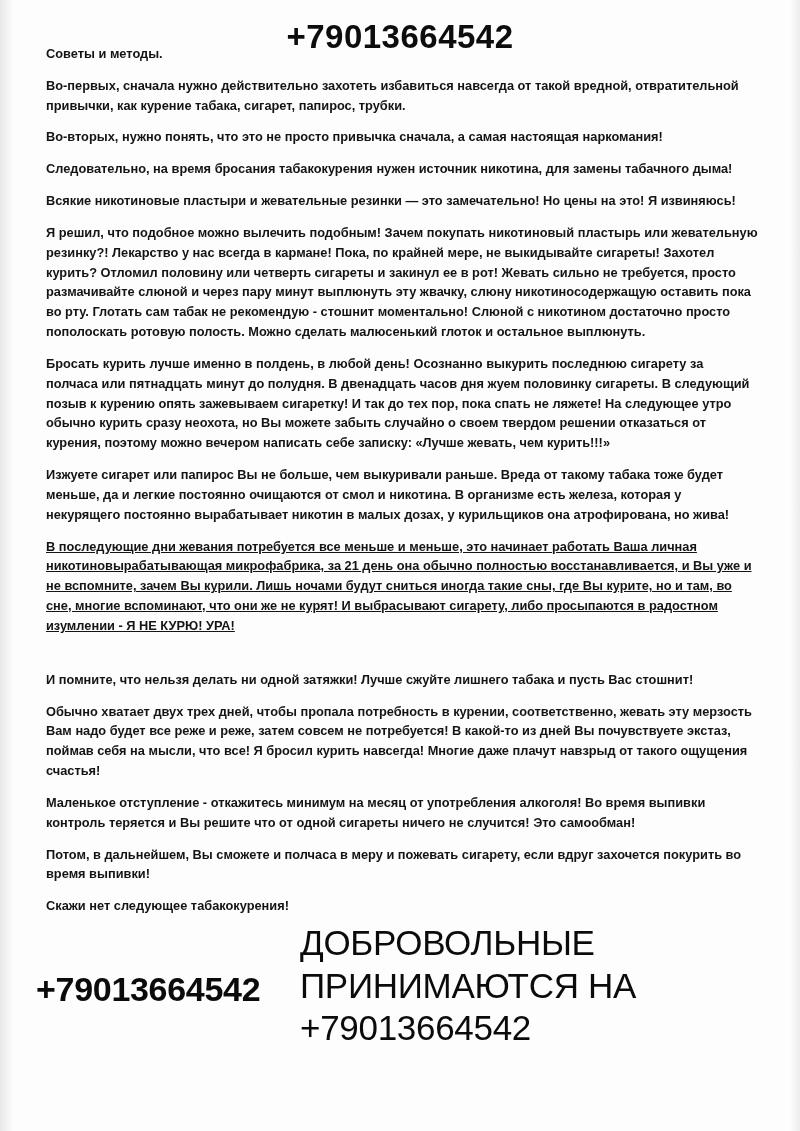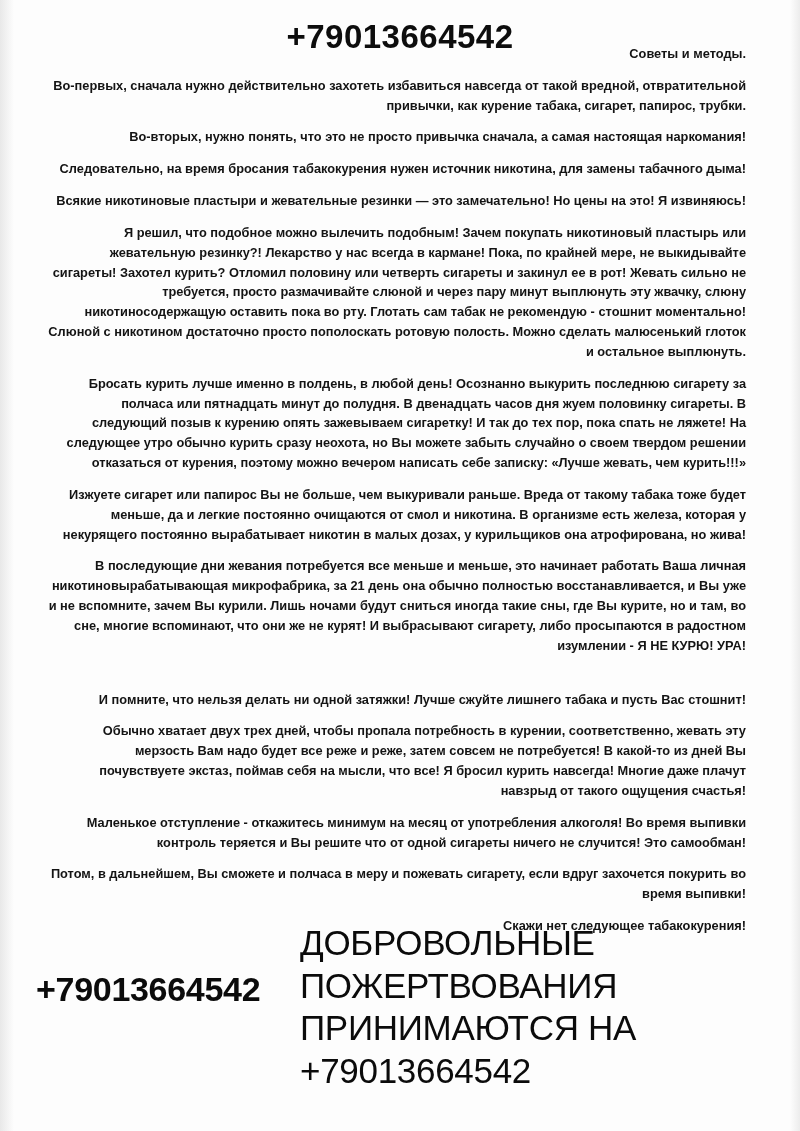--- a/index.html
+++ b/index.html
@@ -53,26 +53,26 @@
   .doc-body {
     position: absolute;
     left: 46px;
     top: 44px;
     width: 712px;
   }
 
   .para {
     font-size: 12.8px;
     line-height: 1.55;
-    margin: 0 12px 12px 0;
-    text-align: right;
+    margin: 0 0 12px 0;
+    text-align: left;
     color: #141414;
     font-weight: 600;
   }
-  .para.gap-after { margin-bottom: 34px; }
+  .para.gap-after { margin-bottom: 34px; text-decoration: underline; }
 
   .overlay-block {
     position: absolute;
     left: 300px;
     top: 922px;
     width: 470px;
     font-size: 35px;
     font-weight: normal;
     line-height: 1.22;
     color: #0b0b0b;
@@ -109,20 +109,19 @@
     <p class="para gap-after">В последующие дни жевания потребуется все меньше и меньше, это начинает работать Ваша личная никотиновырабатывающая микрофабрика, за 21 день она обычно полностью восстанавливается, и Вы уже и не вспомните, зачем Вы курили. Лишь ночами будут сниться иногда такие сны, где Вы курите, но и там, во сне, многие вспоминают, что они же не курят! И выбрасывают сигарету, либо просыпаются в радостном изумлении - Я НЕ КУРЮ! УРА!</p>
     <p class="para">И помните, что нельзя делать ни одной затяжки! Лучше сжуйте лишнего табака и пусть Вас стошнит!</p>
     <p class="para">Обычно хватает двух трех дней, чтобы пропала потребность в курении, соответственно, жевать эту мерзость Вам надо будет все реже и реже, затем совсем не потребуется! В какой-то из дней Вы почувствуете экстаз, поймав себя на мысли, что все! Я бросил курить навсегда! Многие даже плачут навзрыд от такого ощущения счастья!</p>
     <p class="para">Маленькое отступление - откажитесь минимум на месяц от употребления алкоголя! Во время выпивки контроль теряется и Вы решите что от одной сигареты ничего не случится! Это самообман!</p>
     <p class="para">Потом, в дальнейшем, Вы сможете и полчаса в меру и пожевать сигарету, если вдруг захочется покурить во время выпивки!</p>
     <p class="para">Скажи нет следующее табакокурения!</p>
   </div>
 
   <div class="overlay-block">
     <div class="overlay-line">ДОБРОВОЛЬНЫЕ</div>
-    <div class="overlay-line">ПОЖЕРТВОВАНИЯ</div>
     <div class="overlay-line">ПРИНИМАЮТСЯ НА</div>
     <div class="overlay-line">+79013664542</div>
   </div>
 
   <div class="footer-phone">+79013664542</div>
 
 </div>
 
 </body></html>

